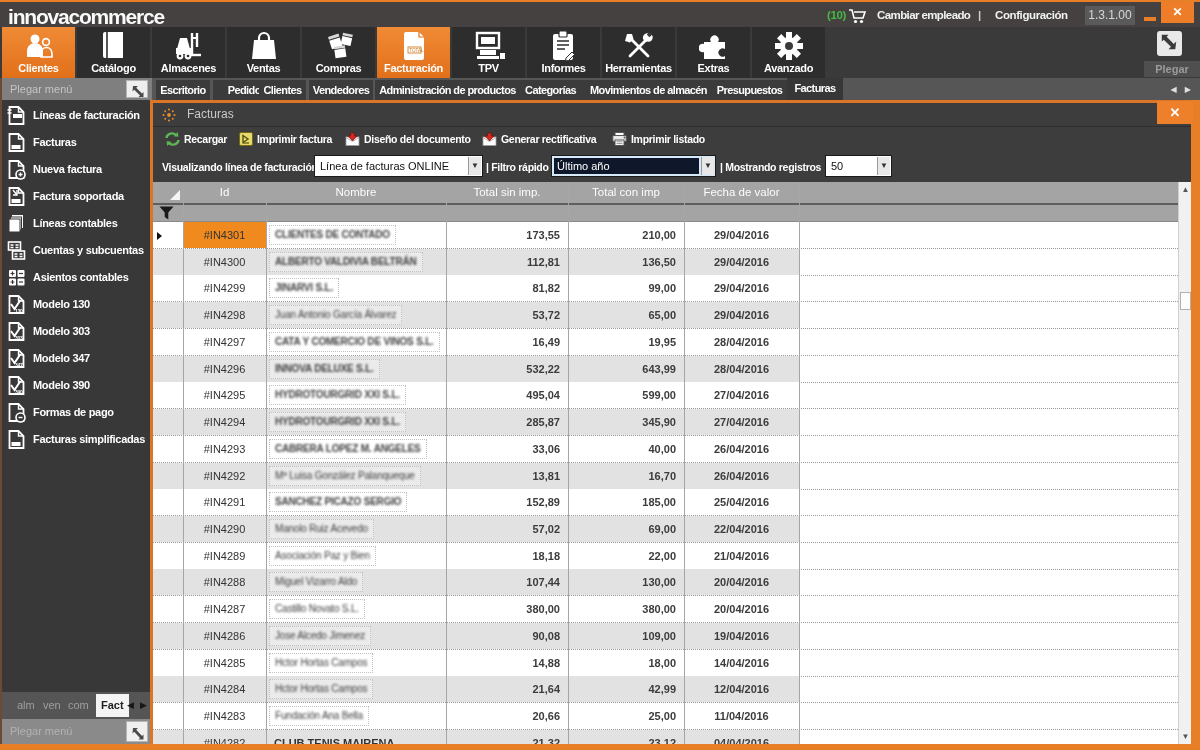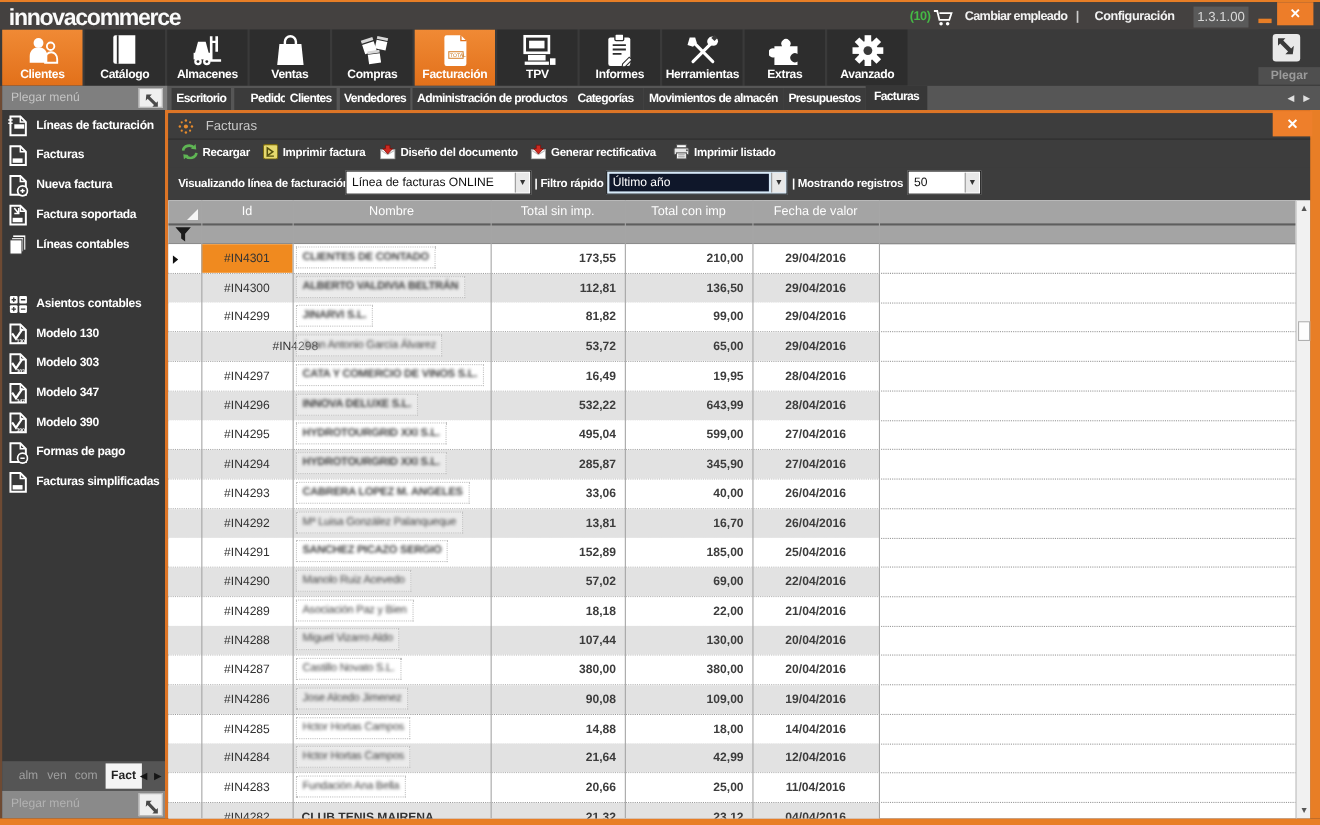--- a/index.html
+++ b/index.html
@@ -263,20 +263,26 @@
           <path d="M2.5 2 h9 l5 5 v12 h-14 z" fill="none" stroke="#fff" stroke-width="1.8"></path>
           <path d="M11.5 2 v5 h5" fill="none" stroke="#fff" stroke-width="1.4"></path>
           <rect x="4.5" y="13" width="9" height="4" fill="#fff"></rect>
           <path d="M6 4 l4 5 m0-5 v5 h-4" stroke="#fff" stroke-width="1.4" fill="none"></path>
         </svg><span class="t">Factura soportada</span></div>
 <div class="sbitem" style="top:109px;"><svg width="19" height="21" viewBox="0 0 19 21">
           <rect x="5" y="2" width="11" height="13" fill="#fff"></rect>
           <rect x="3.5" y="4" width="11" height="13" fill="#fff" stroke="#383838" stroke-width="1"></rect>
           <rect x="2" y="6" width="11" height="13" fill="#fff" stroke="#383838" stroke-width="1"></rect>
         </svg><span class="t">Líneas contables</span></div>
+<div class="sbitem" style="top:136px;"><svg width="19" height="21" viewBox="0 0 19 21">
+          <rect x="1.5" y="2" width="12" height="8" fill="none" stroke="#fff" stroke-width="1.6"></rect>
+          <path d="M3.5 5 h3 M8.5 5 h3 M3.5 7.5 h3 M8.5 7.5 h3" stroke="#fff" stroke-width="1.4"></path>
+          <rect x="5.5" y="11" width="12" height="8" fill="none" stroke="#fff" stroke-width="1.6"></rect>
+          <path d="M7.5 14 h3 M12.5 14 h3 M7.5 16.5 h3 M12.5 16.5 h3" stroke="#fff" stroke-width="1.4"></path>
+        </svg><span class="t">Cuentas y subcuentas</span></div>
 <div class="sbitem" style="top:163px;"><svg width="19" height="21" viewBox="0 0 19 21">
           <rect x="2" y="3" width="7" height="7" rx="1" fill="#fff"></rect>
           <rect x="10.5" y="3" width="7" height="7" rx="1" fill="#fff"></rect>
           <rect x="2" y="11.5" width="7" height="7" rx="1" fill="#fff"></rect>
           <rect x="10.5" y="11.5" width="7" height="7" rx="1" fill="#fff"></rect>
           <path d="M5.5 4.5 v4 M3.5 6.5 h4" stroke="#383838" stroke-width="1.2"></path>
           <path d="M12 6.5 h4" stroke="#383838" stroke-width="1.2"></path>
           <path d="M5.5 13 v4 M3.5 15 h4" stroke="#383838" stroke-width="1.2"></path>
           <path d="M12 15 h4" stroke="#383838" stroke-width="1.2"></path>
         </svg><span class="t">Asientos contables</span></div>
@@ -436,21 +442,21 @@
 <div class="grow" style="top:93.4px;">
 <div class="bg" style="background:#ffffff;"></div>
 <div class="gcell cid" style="line-height:26px;">#IN4299</div>
 <div class="gcell cname" style="line-height:25px;"><span class="blurbox"><span class="blurtxt" style="font-weight:bold;">JINARVI S.L.</span></span></div>
 <div class="gcell cn1" style="line-height:26px; padding-right:8px;">81,82</div>
 <div class="gcell cn2" style="line-height:26px; padding-right:8px;">99,00</div>
 <div class="gcell cdate" style="line-height:26px;">29/04/2016</div>
 </div>
 <div class="grow" style="top:120.2px;">
 <div class="bg" style="background:#e2e2e2;"></div>
-<div class="gcell cid" style="line-height:26px;margin-left:44px;">#IN4298</div>
+<div class="gcell cid" style="line-height:26px;">#IN4298</div>
 <div class="gcell cname" style="line-height:25px;"><span class="blurbox"><span class="blurtxt" style="font-weight:normal;">Juan Antonio García Álvarez</span></span></div>
 <div class="gcell cn1" style="line-height:26px; padding-right:8px;">53,72</div>
 <div class="gcell cn2" style="line-height:26px; padding-right:8px;">65,00</div>
 <div class="gcell cdate" style="line-height:26px;">29/04/2016</div>
 </div>
 <div class="grow" style="top:146.9px;">
 <div class="bg" style="background:#ffffff;"></div>
 <div class="gcell cid" style="line-height:26px;">#IN4297</div>
 <div class="gcell cname" style="line-height:25px;"><span class="blurbox"><span class="blurtxt" style="font-weight:bold;">CATA Y COMERCIO DE VINOS S.L.</span></span></div>
 <div class="gcell cn1" style="line-height:26px; padding-right:8px;">16,49</div>

